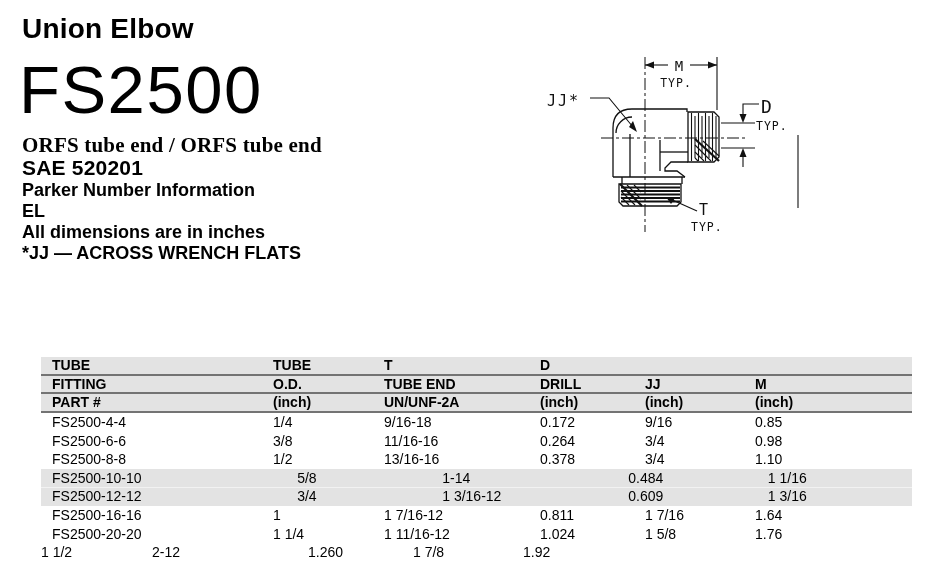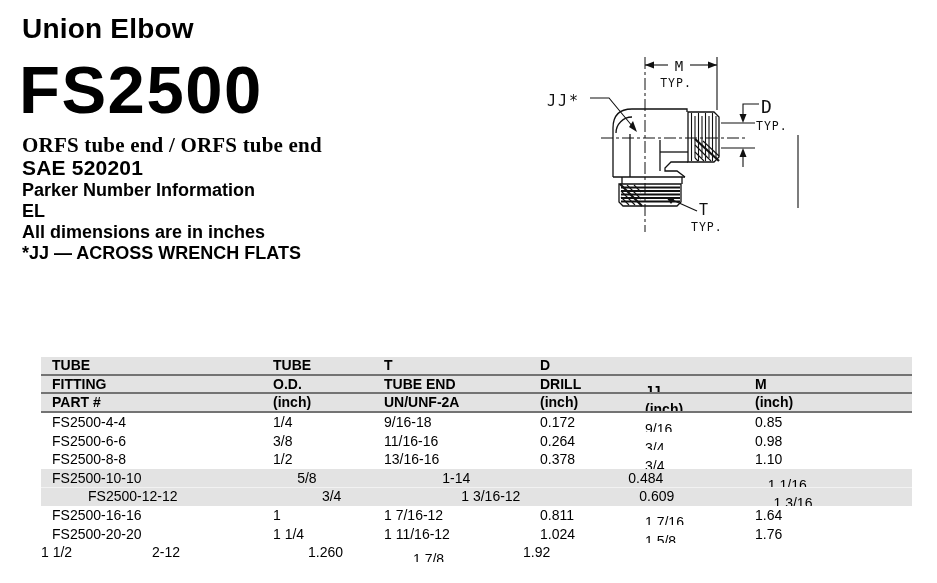--- a/index.html
+++ b/index.html
@@ -5,21 +5,21 @@
 <style>
   html,body{margin:0;padding:0;background:#fff;}
   body{
     width:937px;height:583px;position:relative;overflow:hidden;
     font-family:"Liberation Sans",sans-serif;color:#000;
     -webkit-font-smoothing:antialiased;
   }
   .abs{position:absolute;}
   
   .title{left:22px;top:13px;font-size:28px;font-weight:bold;letter-spacing:0.2px;}
-  .partnum{left:19px;top:56px;font-size:67px;font-weight:bold;letter-spacing:1.5px;line-height:1;text-align:right;}
+  .partnum{left:19px;top:56px;font-size:67px;font-weight:normal;letter-spacing:1.5px;line-height:1;text-align:right;}
   .sub{left:22px;font-size:21px;font-weight:bold;letter-spacing:0.2px;}
   .sub1{top:133px;font-family:Liberation Serif, serif;}
   .sub2{top:156px;}
   .info{left:22px;font-size:18px;font-weight:bold;}
   .i0{top:180px;}
   .i1{top:201px;}
   .i2{top:222px;}
   .i3{top:243px;}
   
   .diagram{left:540px;top:45px;width:400px;height:200px;}
@@ -32,27 +32,27 @@
   .dtxt-lg{font-size:15px;letter-spacing:2px;}
   .dtxt-xl{font-size:18px;}
   .dtxt-m{font-size:14px;}
   .dtxt-sm{font-size:11.5px;letter-spacing:1px;}
   
   .dim-table{left:41px;top:357px;width:871px;font-size:14px;}
   .t-row{display:flex;height:18.6px;line-height:18.6px;white-space:nowrap;}
   .thead .t-row{height:18.7px;line-height:16.5px;background:var(--shade,#e3e3e3);
                 border-bottom:2px solid #737373;box-sizing:border-box;font-weight:bold;}
   .t-row.shaded{background:var(--shade,#e3e3e3);gap:44px;}
-  .t-row.shaded + .t-row.shaded{box-shadow:inset 0 1px 0 #f2f2f2;padding-left:36px;}
+  .t-row.shaded + .t-row.shaded{box-shadow:inset 0 1px 0 #f2f2f2;}
   .c{box-sizing:border-box;overflow:hidden;}
   .c1{width:232px;padding-left:11px;}
   .c2{width:111px;}
   .c3{width:156px;}
   .c4{width:105px;}
-  .c5{width:110px;margin-top:7px;}
+  .c5{width:110px;}
   .c6{flex:1;}
 </style>
 </head>
 <body>
 
 <div>
 
   <div class="abs title">Union Elbow</div>
   <div class="abs partnum">FS2500</div>
   <div class="abs sub sub1">ORFS tube end / ORFS tube end</div>

